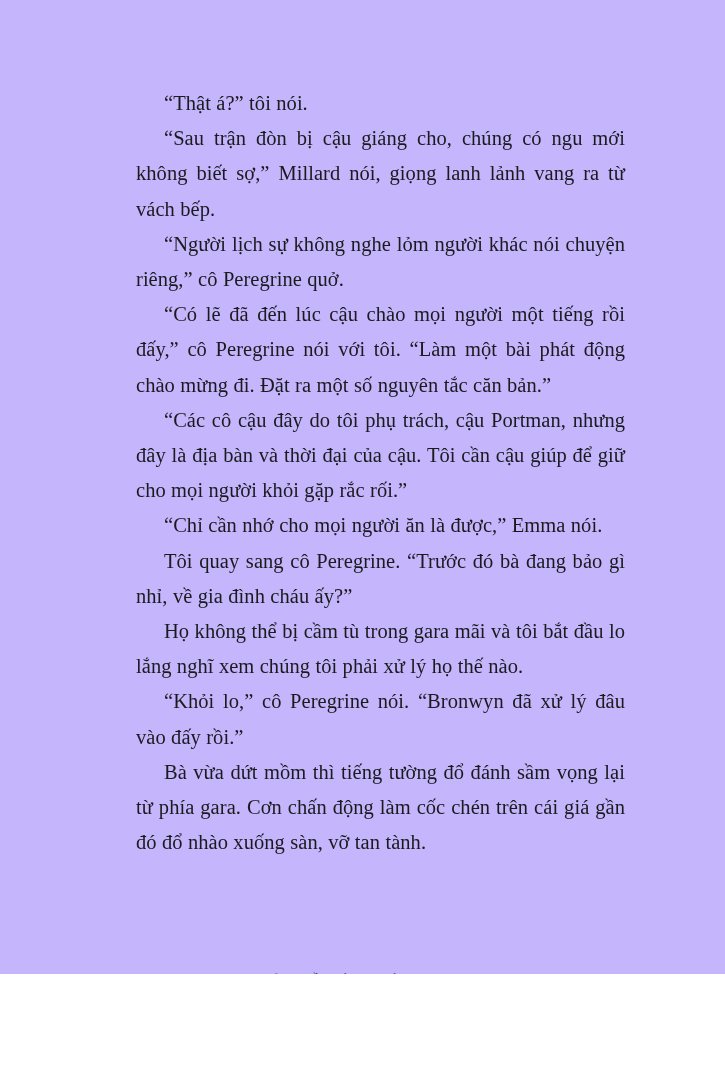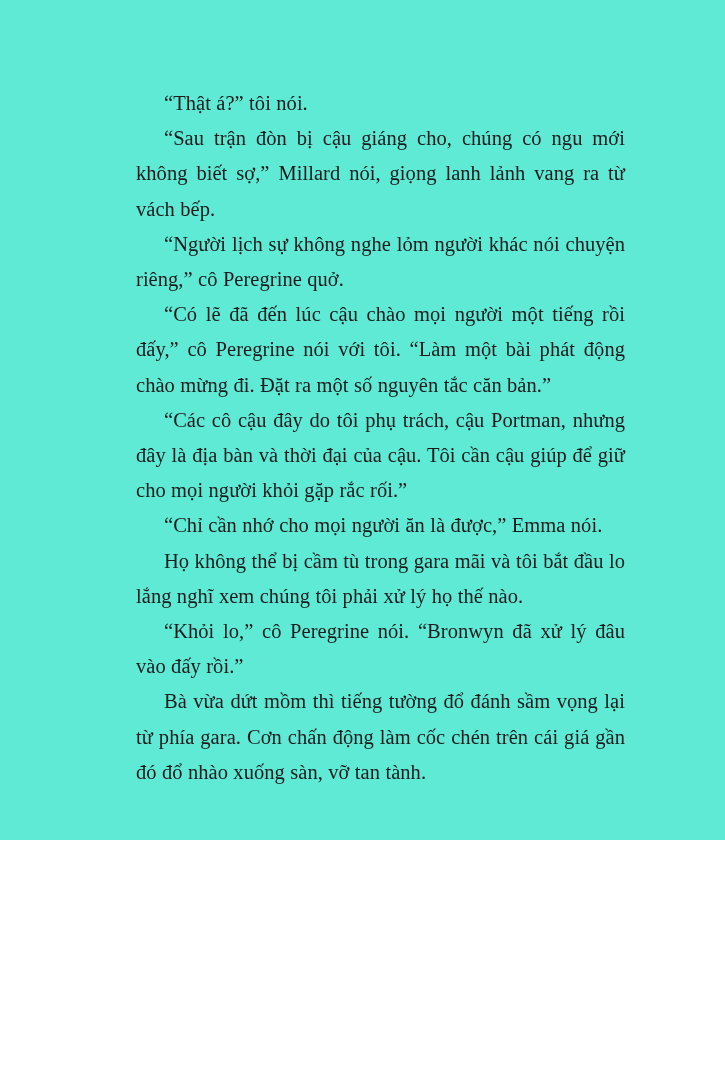--- a/index.html
+++ b/index.html
@@ -3,22 +3,22 @@
 <meta charset="utf-8">
 <style>
   html, body {
     margin: 0;
     padding: 0;
     background: #ffffff;
   }
   .page {
     position: relative;
     width: 725px;
-    height: 840px;
-    background: #5eead4;
+    height: 974px;
+    background: #c4b5fd;
     overflow: hidden;
     font-family: "Liberation Serif", "DejaVu Serif", serif;
   }
   .text-column {
     position: absolute;
     left: 136px;
     top: 86px;
     width: 489px;
   }
   .para {
@@ -63,20 +63,21 @@
   <div class="text-column">
 
     <p class="para">“Thật á?” tôi nói.</p>
     <p class="para">“Sau trận đòn bị cậu giáng cho, chúng có ngu mới không biết sợ,” Millard nói, giọng lanh lảnh vang ra từ vách bếp.</p>
     <p class="para">“Người lịch sự không nghe lỏm người khác nói chuyện riêng,” cô Peregrine quở.</p>
 
 
     <p class="para">“Có lẽ đã đến lúc cậu chào mọi người một tiếng rồi đấy,” cô Peregrine nói với tôi. “Làm một bài phát động chào mừng đi. Đặt ra một số nguyên tắc căn bản.”</p>
     <p class="para">“Các cô cậu đây do tôi phụ trách, cậu Portman, nhưng đây là địa bàn và thời đại của cậu. Tôi cần cậu giúp để giữ cho mọi người khỏi gặp rắc rối.”</p>
     <p class="para">“Chỉ cần nhớ cho mọi người ăn là được,” Emma nói.</p>
+    <p class="para">Tôi quay sang cô Peregrine. “Trước đó bà đang bảo gì nhỉ, về gia đình cháu ấy?”</p>
     <p class="para">Họ không thể bị cầm tù trong gara mãi và tôi bắt đầu lo lắng nghĩ xem chúng tôi phải xử lý họ thế nào.</p>
     <p class="para">“Khỏi lo,” cô Peregrine nói. “Bronwyn đã xử lý đâu vào đấy rồi.”</p>
     <p class="para">Bà vừa dứt mồm thì tiếng tường đổ đánh sầm vọng lại từ phía gara. Cơn chấn động làm cốc chén trên cái giá gần đó đổ nhào xuống sàn, vỡ tan tành.</p>
 
   </div>
 
   <div class="footer">
     <span class="footer-inner"><span>BẢN ĐỒ CÁC NGÀY</span><span class="footer-sep">&nbsp;&nbsp; </span><span>-</span><span class="footer-sep">&nbsp;&nbsp; </span><span>15</span></span>
   </div>
 

